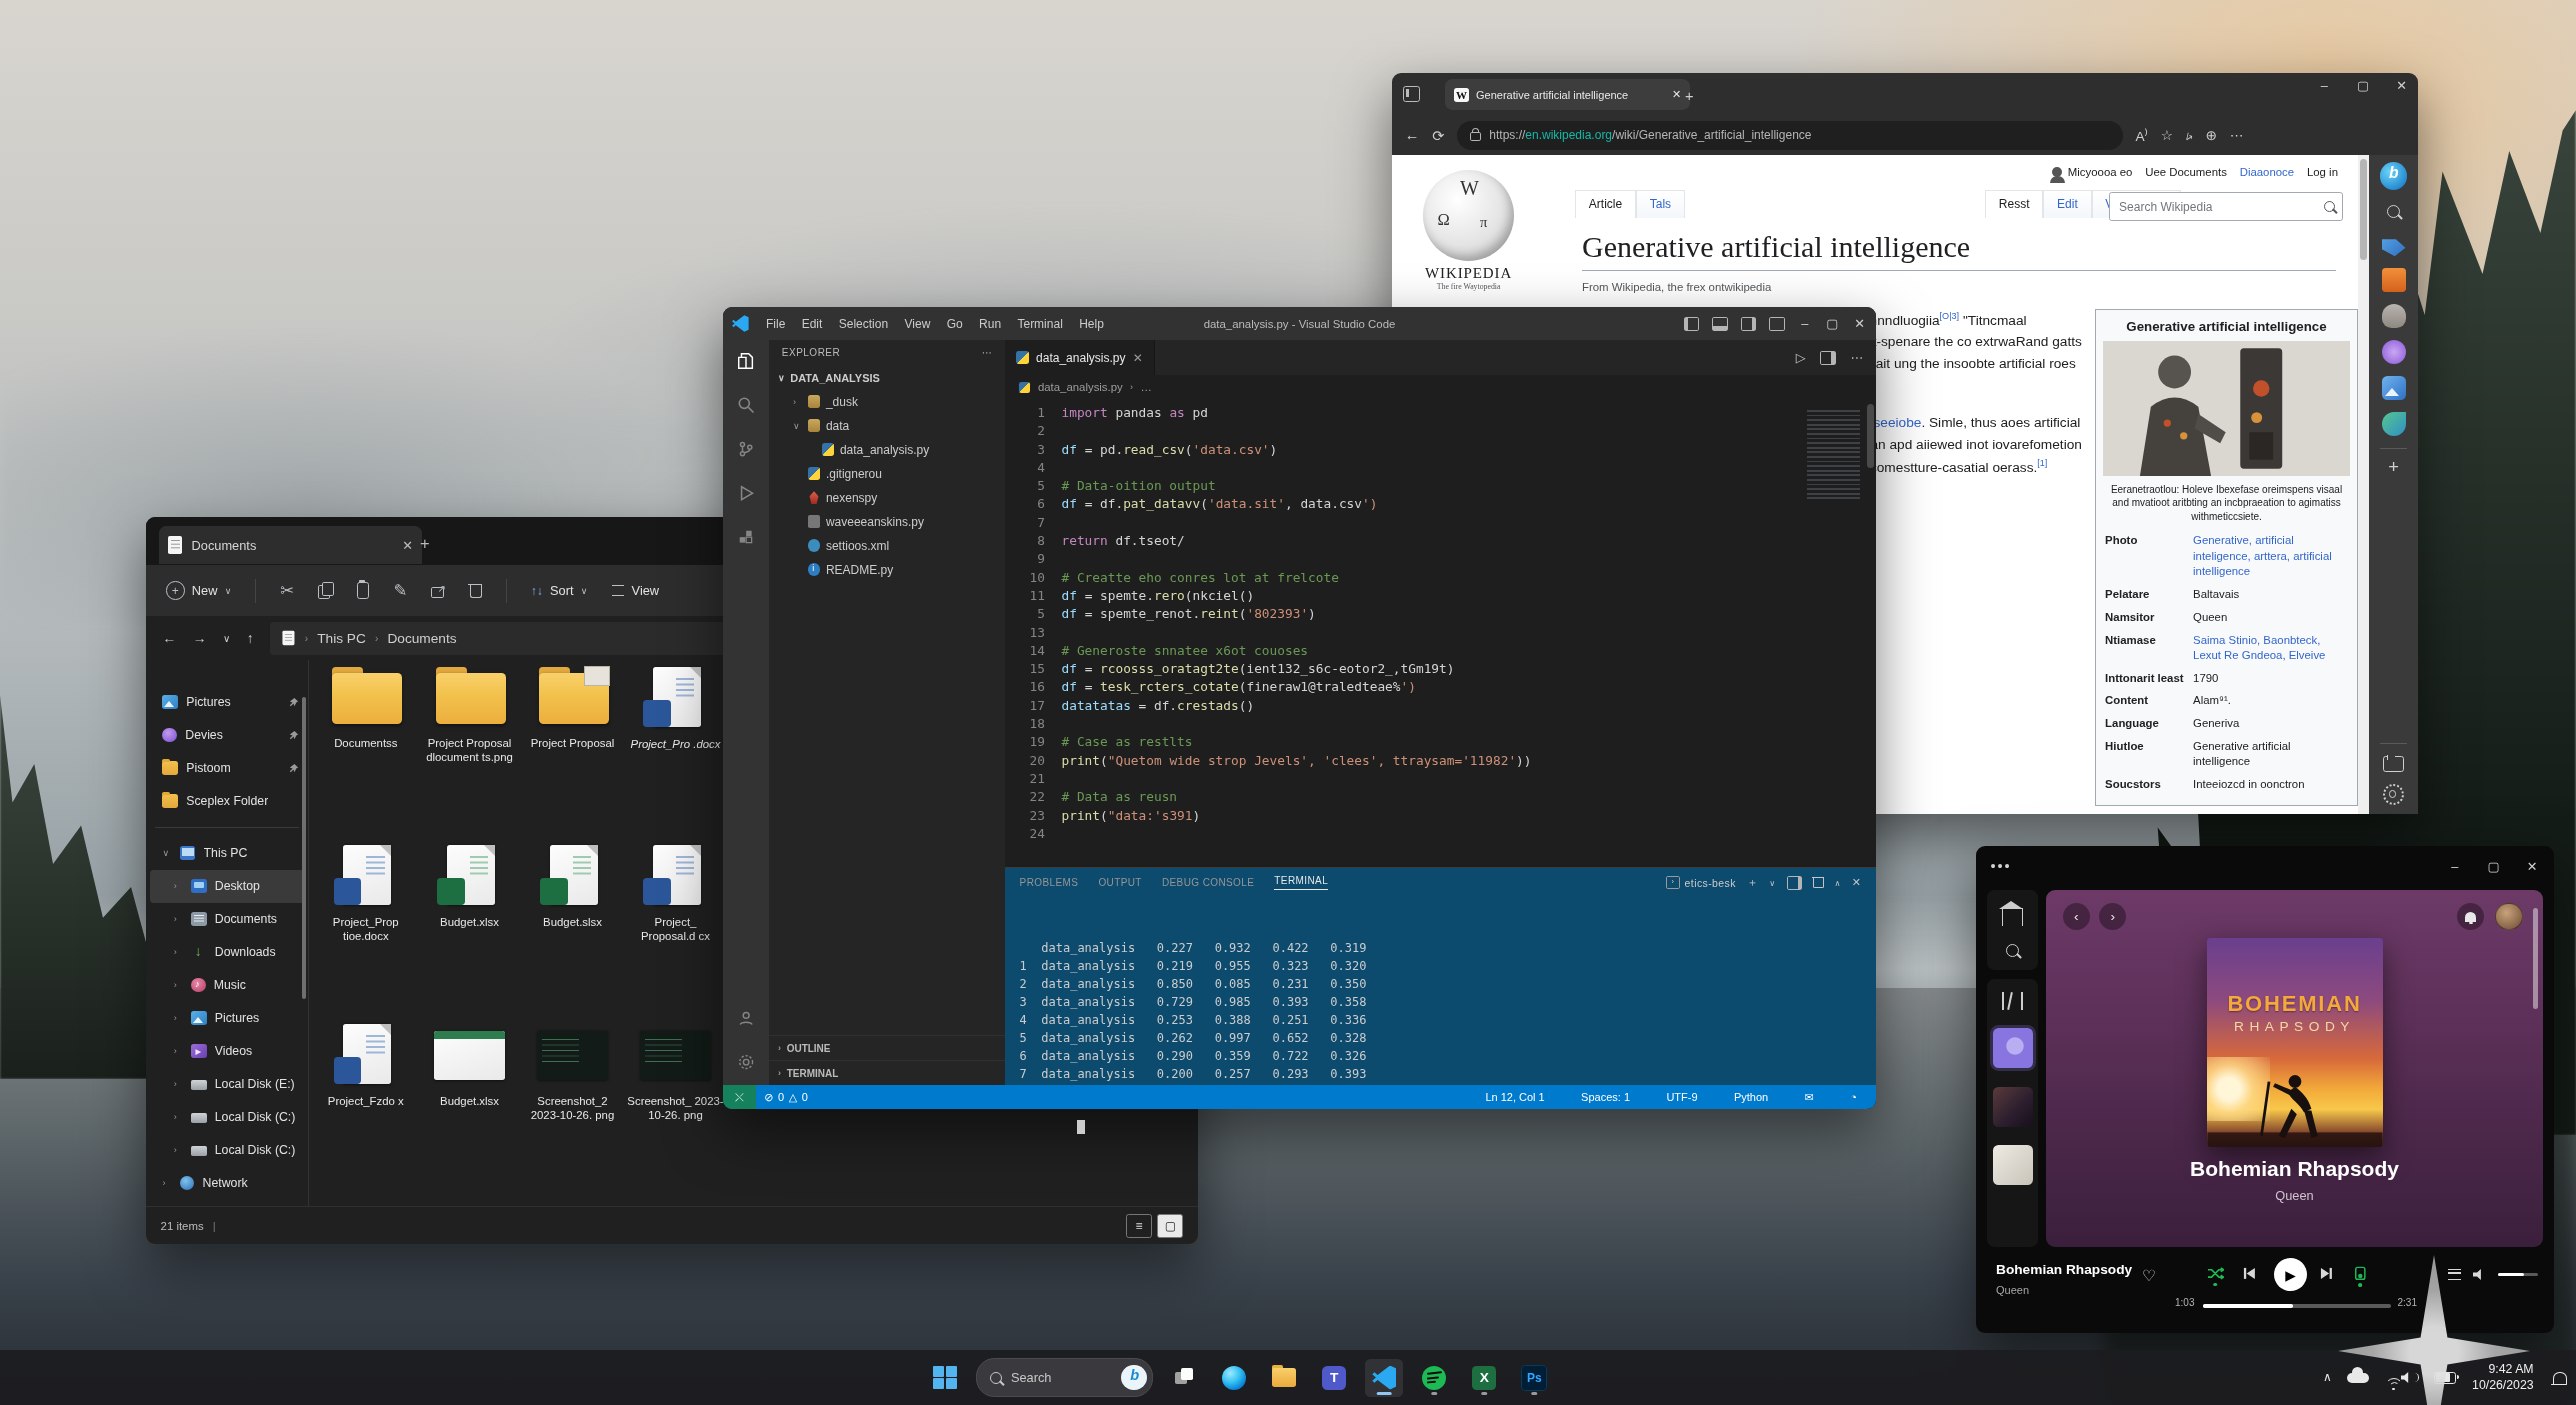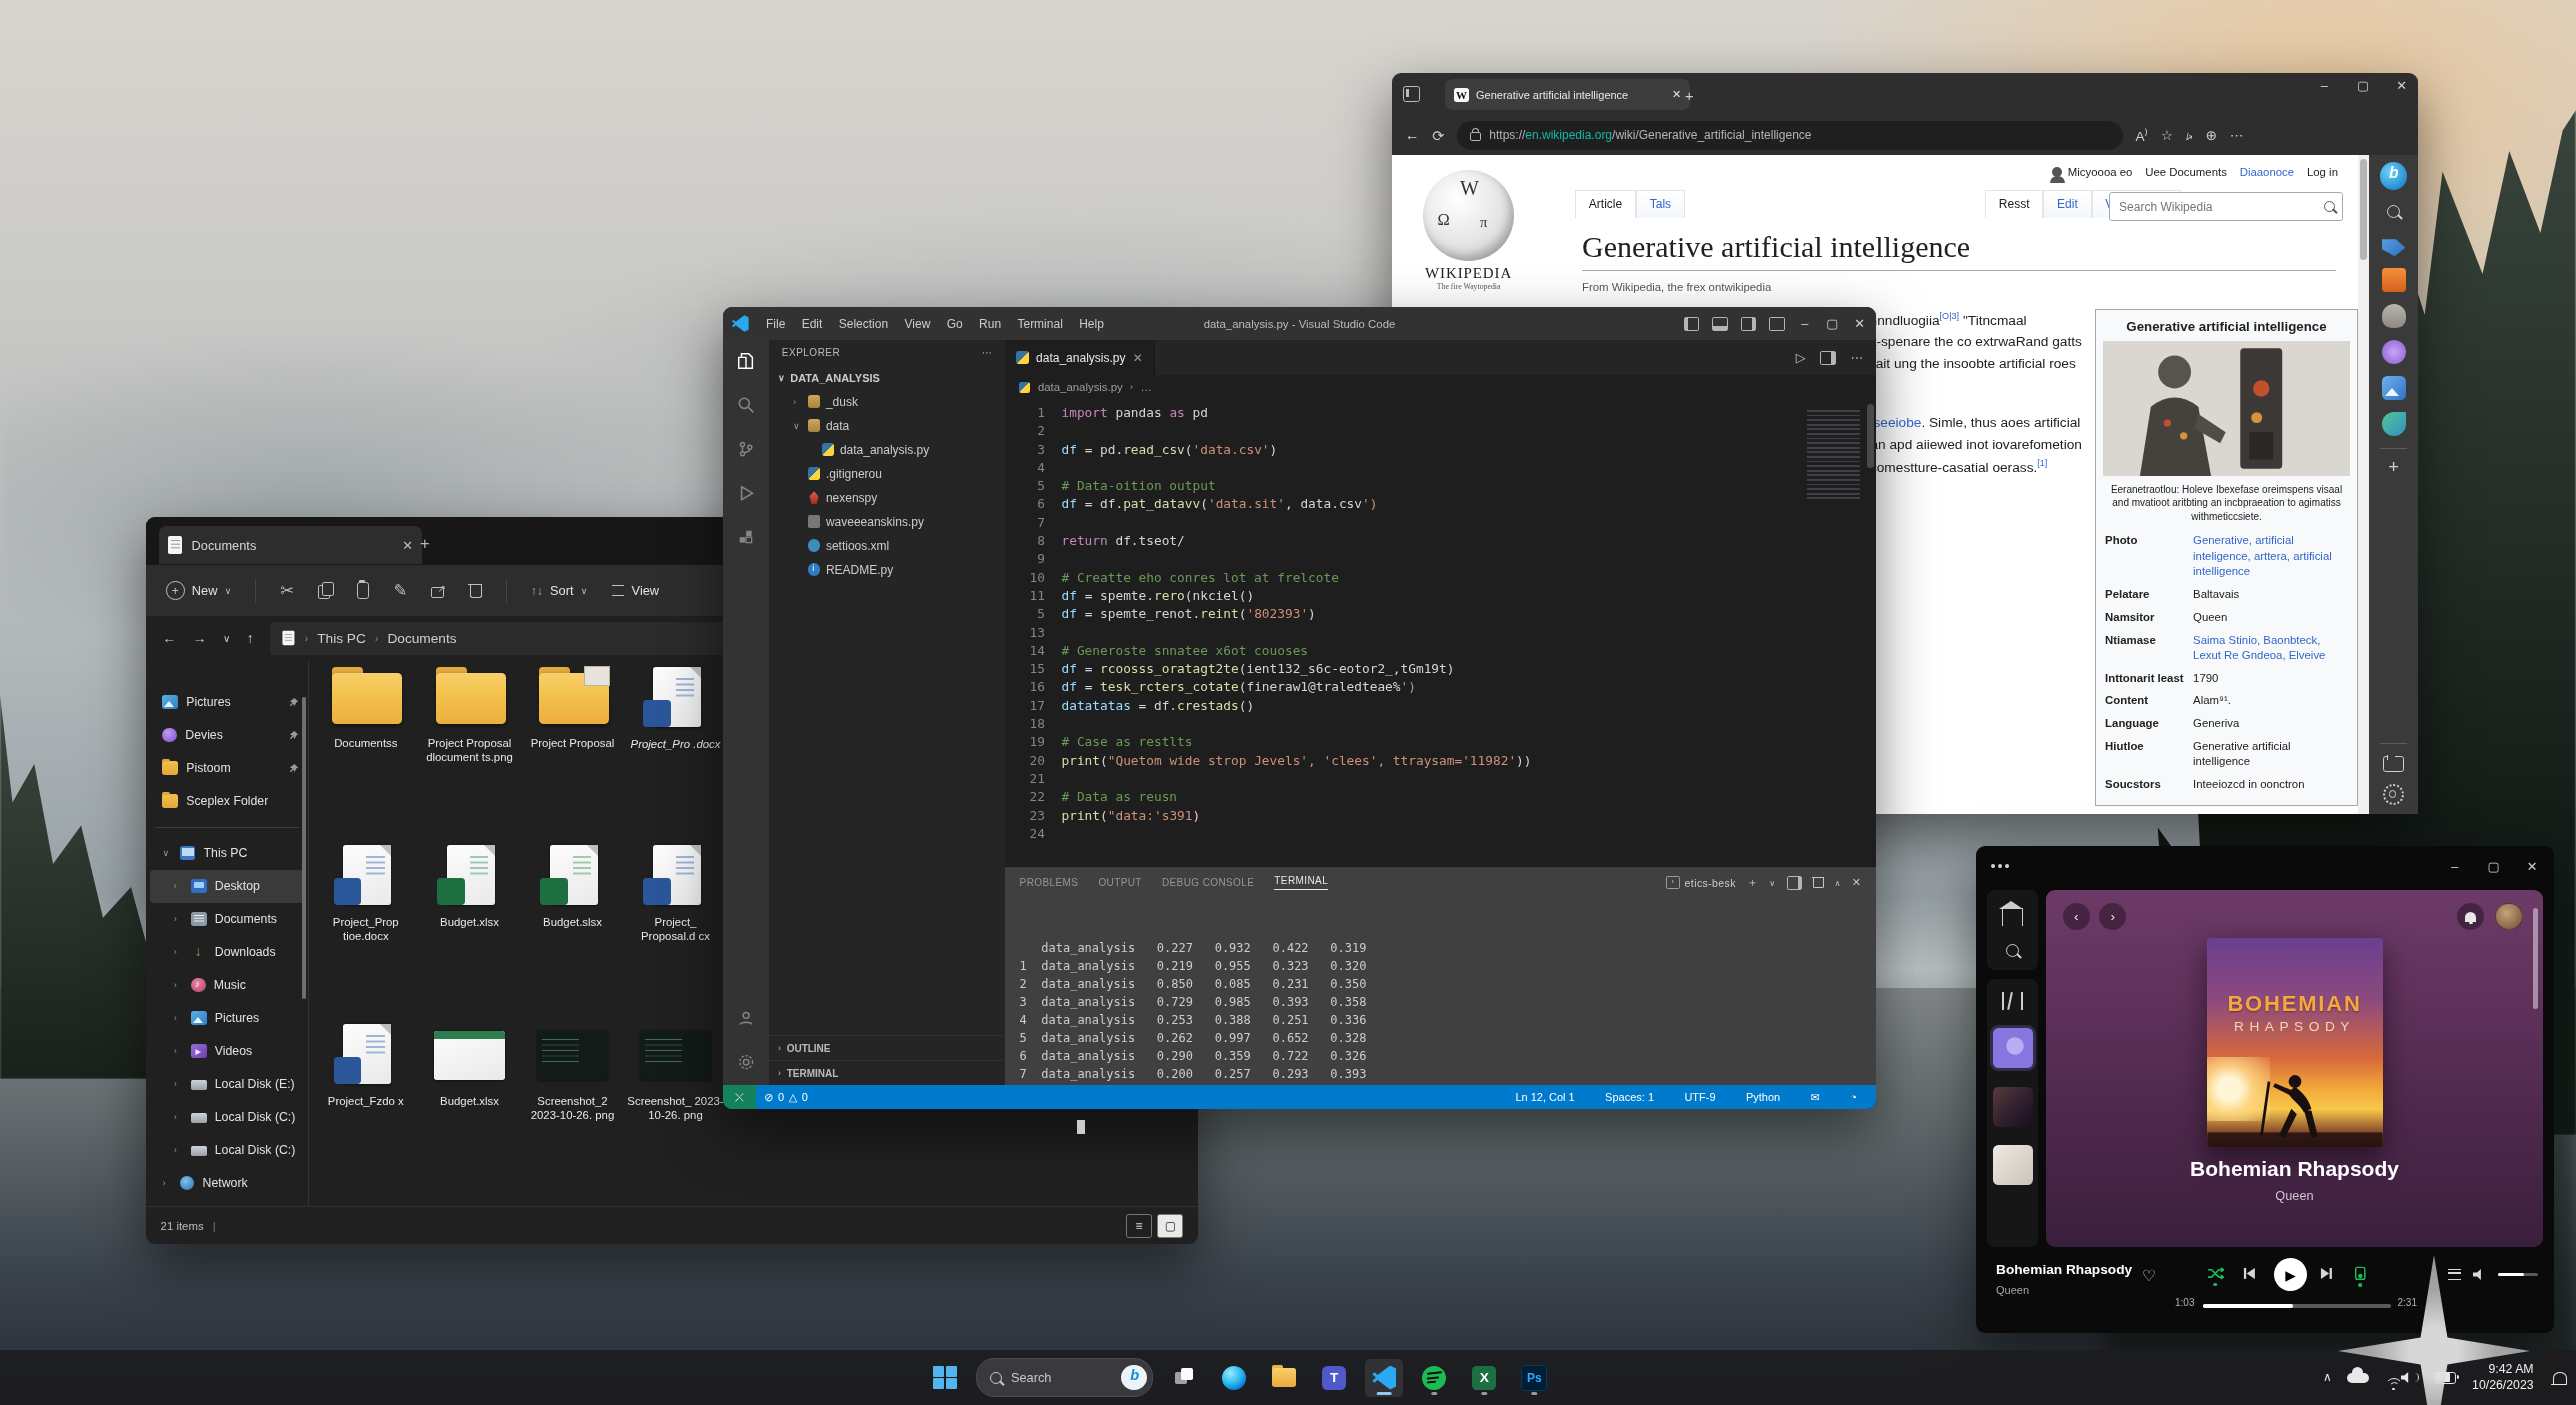--- a/index.html
+++ b/index.html
@@ -125,32 +125,32 @@
   .editoracts{margin-left:auto;display:flex;gap:14.6px;align-items:center;padding-right:12.8px;color:#c5c5c5;font-size:12.8px;}
   #vscode .crumbs{height:24px;display:flex;align-items:center;gap:7.3px;padding:0 12.8px;color:#9d9d9d;font-size:11.4px;}
   #vscode .codewrap{position:absolute;left:0;top:64px;right:12.8px;bottom:0;overflow:hidden;font-family:"DejaVu Sans Mono",monospace;font-size:12.8px;line-height:18.3px;}
   .code-line{display:flex;min-height:18.3px;}
   .code-line .ln{width:40px;text-align:right;color:#858585;flex:none;padding-right:16.5px;}
   .code-line .lc{white-space:pre;color:#d4d4d4;}
   .kw{color:#c586c0;} .id{color:#9cdcfe;} .fn{color:#dcdcaa;} .str{color:#ce9178;} .cm{color:#6a9955;}
   .minimap{position:absolute;right:16.5px;top:70px;width:53px;height:91px;opacity:.6;
     background:repeating-linear-gradient(180deg,rgba(180,200,220,.35) 0 1.8px,transparent 1.8px 4.6px);}
   .vscroll{position:absolute;right:1.8px;top:64px;width:7.3px;height:64px;background:#4a4a4a;border-radius:3.7px;}
-  #vscode .panel{position:absolute;left:282px;right:0;bottom:24px;height:217px;background:#404040;border-top:0.9px solid #3c3c3c;}
+  #vscode .panel{position:absolute;left:282px;right:0;bottom:24px;height:217px;background:#0c4a6e;border-top:0.9px solid #3c3c3c;}
   .paneltabs{height:29px;display:flex;align-items:center;gap:20px;padding:0 14.6px;font-size:10px;letter-spacing:0.4px;color:#969696;}
   .paneltabs .on{color:#e7e7e7;border-bottom:1.4px solid #e7e7e7;padding-bottom:3.7px;}
   .panelacts{margin-left:auto;display:flex;align-items:center;gap:11px;color:#c5c5c5;font-size:11px;}
   .shellbadge{display:flex;align-items:center;gap:4.6px;font-size:10.5px;color:#cccccc;}
   .shellbox{width:12px;height:11px;border:0.9px solid #9a9a9a;border-radius:1.8px;font-size:7.3px;line-height:10px;text-align:center;}
   #vscode .term{position:absolute;left:14.6px;right:9.1px;top:35px;bottom:5.5px;font-family:"DejaVu Sans Mono",monospace;font-size:12px;line-height:18px;color:#cccccc;white-space:pre;}
   .cursorblk{display:inline-block;width:7.3px;height:13.7px;background:#cccccc;vertical-align:-1.8px;}
   #vscode .statusbar{position:absolute;left:0;right:0;bottom:0;height:24px;background:var(--vscode_statusbar);border-radius:0 0 9.1px 9.1px;display:flex;align-items:center;color:#fff;font-size:11px;}
   .remote{width:33px;height:24px;background:var(--terminal_green);border-radius:0 0 0 9.1px;display:flex;align-items:center;justify-content:center;font-size:11px;}
   .sbitem{display:flex;align-items:center;gap:4.6px;padding:0 8.2px;}
-  .sbright{margin-left:auto;display:flex;align-items:center;gap:14px;padding-right:11px;}
+  .sbright{margin-left:auto;display:flex;align-items:center;gap:20px;padding-right:11px;}
   
   #edge{left:1392px;top:73px;width:1026px;height:741px;background:#2e2e2e;z-index:3;border-radius:9.1px;}
   #edge .etitle{position:absolute;left:0;top:0;right:0;height:42px;display:flex;align-items:center;padding:0 11px;}
   .worktile{width:14.6px;height:14.6px;border:1.4px solid #bbb;border-radius:2.7px;position:relative;} .worktile::before{content:"";position:absolute;left:1.8px;top:1.8px;width:3.7px;height:8.2px;background:#bbb;}
   .btab{position:absolute;left:53px;top:6.4px;width:227px;height:31px;background:#3d3d3d;border-radius:7.3px;display:flex;align-items:center;gap:7.3px;padding:0 9.1px;color:#e8e8e8;font-size:11px;}
   .favw{width:14.6px;height:14.6px;background:#f8f8f8;border-radius:2.7px;color:#111;font-family:"Liberation Serif",serif;font-weight:bold;font-size:11px;text-align:center;line-height:14.6px;flex:none;}
   .btab .bx{margin-left:auto;}
   #edge .controls{position:absolute;right:9.1px;top:5.5px;display:flex;gap:24px;color:#cfcfcf;font-size:12.8px;}
   #edge .toolbar{position:absolute;left:0;top:42px;right:0;height:40px;display:flex;align-items:center;gap:12.8px;padding:0 12.8px;color:#cfcfcf;}
   .urlpill{flex:none;width:640px;height:29px;border-radius:14.6px;background:#1f1f1f;display:flex;align-items:center;gap:8.2px;padding:0 12.8px;font-size:12px;color:#b5b5b5;}

